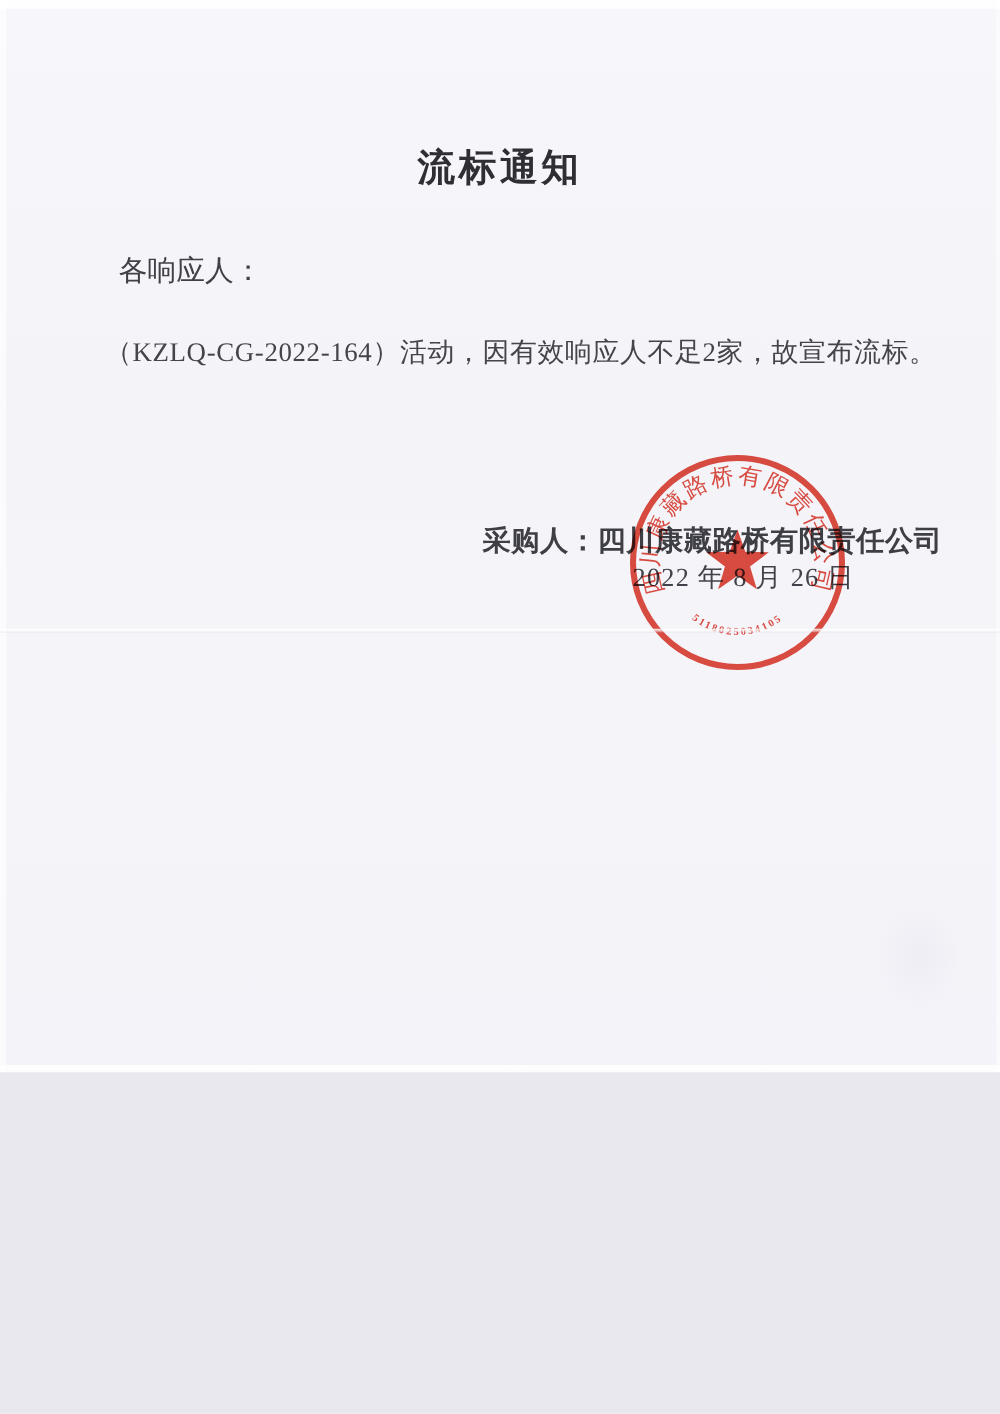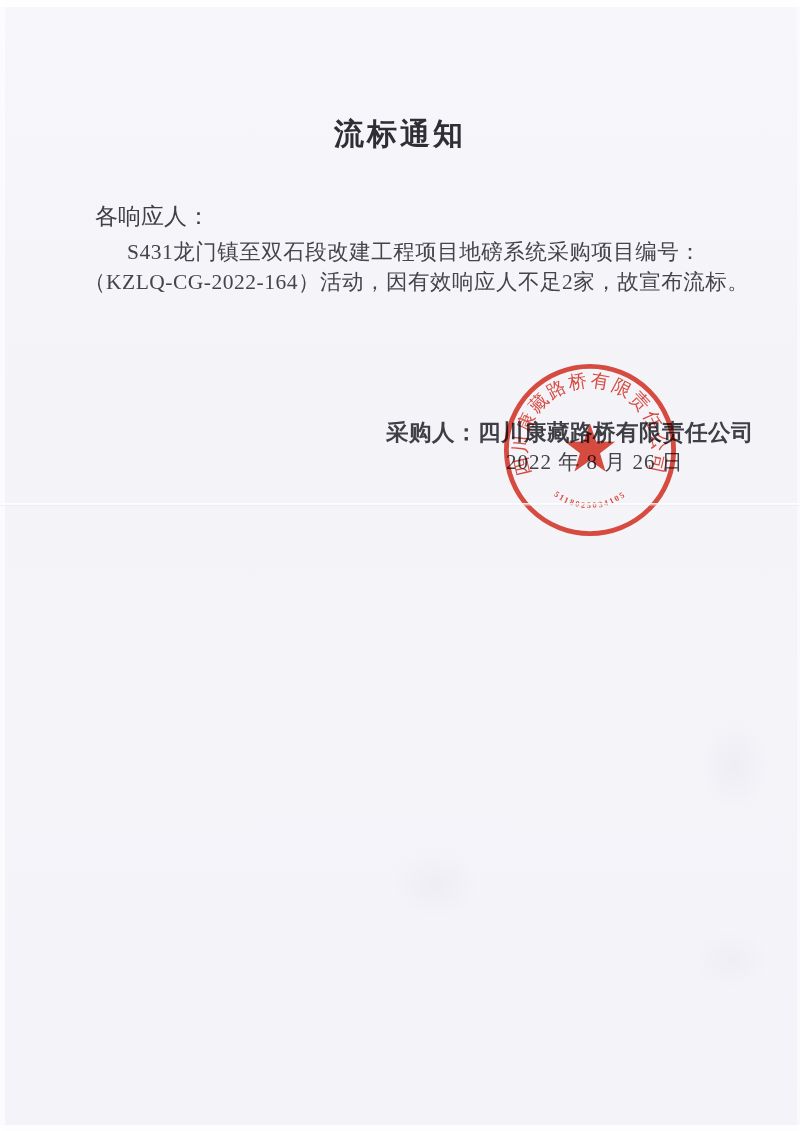--- a/index.html
+++ b/index.html
@@ -1,21 +1,21 @@
 <!DOCTYPE html>
 <html><head>
 <meta charset="utf-8">
 <style>
   html, body { margin: 0; padding: 0; background: #e9e8ee; }
   * { box-sizing: border-box; }
 
   .page {
     position: relative;
     width: 800px;
-    height: 1131px;
+    height: 858px;
     margin: 0 auto;
     overflow: hidden;
     background: linear-gradient(180deg, #f7f6fb 0%, #f4f3f8 38%, #f5f4f9 60%, #f4f3f9 100%);
     font-family: "Liberation Serif", "DejaVu Serif", serif;
     color: #45454c;
   }
 
   
   .edge-top    { position:absolute; top:0; left:0; right:0; height:7px; background:#ffffff; opacity:.85; }
   .edge-bottom { position:absolute; bottom:0; left:0; right:0; height:6px; background:#ffffff; opacity:.8; }
@@ -120,21 +120,20 @@
 
   <div class="edge-top"></div>
   <div class="edge-bottom"></div>
   <div class="edge-left"></div>
   <div class="edge-right"></div>
 
   <h1 class="title">流标通知</h1>
 
   <p class="salutation">各响应人：</p>
 
-  <p class="body-line body-line-1">S431龙门镇至双石段改建工程项目地磅系统采购项目编号：</p>
 
   <p class="body-line body-line-2">（KZLQ-CG-2022-164）活动，因有效响应人不足2家，故宣布流标。</p>
 
   <p class="purchaser-line">采购人：四川康藏路桥有限责任公司</p>
 
   <p class="date-line">2022 年 8 月 26 日</p>
 
   <div class="seal">
     <svg viewBox="0 0 200 200">
       <defs>

